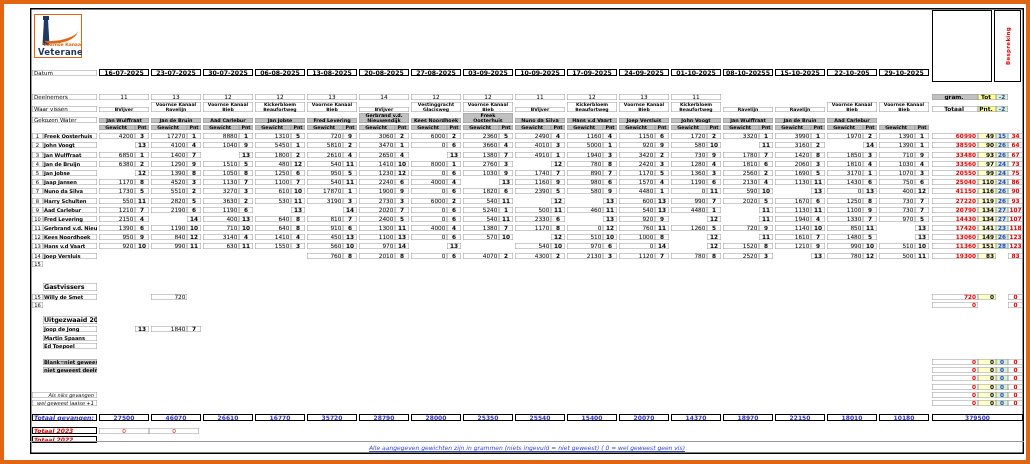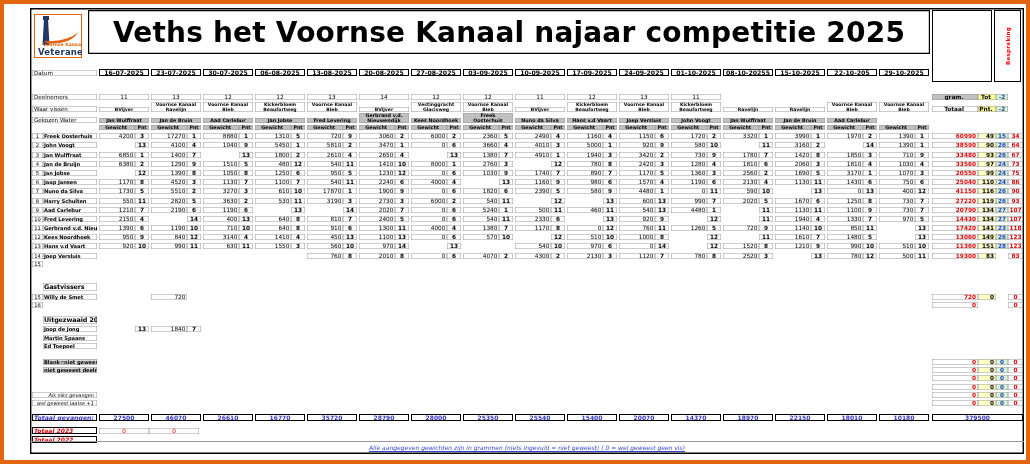--- a/index.html
+++ b/index.html
@@ -60,23 +60,20 @@
   <div class="sheet">
 
     <div class="logo-box">
       <div class="lh-top"></div>
       <div class="lh-tower"></div>
       <div class="swoosh"></div>
       <div class="logo-t1">Voornse Kanaal</div>
       <div class="logo-t2">Veteranen</div>
     </div>
 
-    <div class="title-box">
-      <span>Veths het Voornse Kanaal najaar competitie 2025</span>
-    </div>
 
     <div class="tr-empty"></div>
     <div class="tr-red">
       <span>Bespreking</span>
     </div>
 
     <div class="grid" id="grid">
         <div class="r" style="height: 12px;">
           <div class="cell lbl">Datum</div>
           <div class="cell gap nb"></div>

